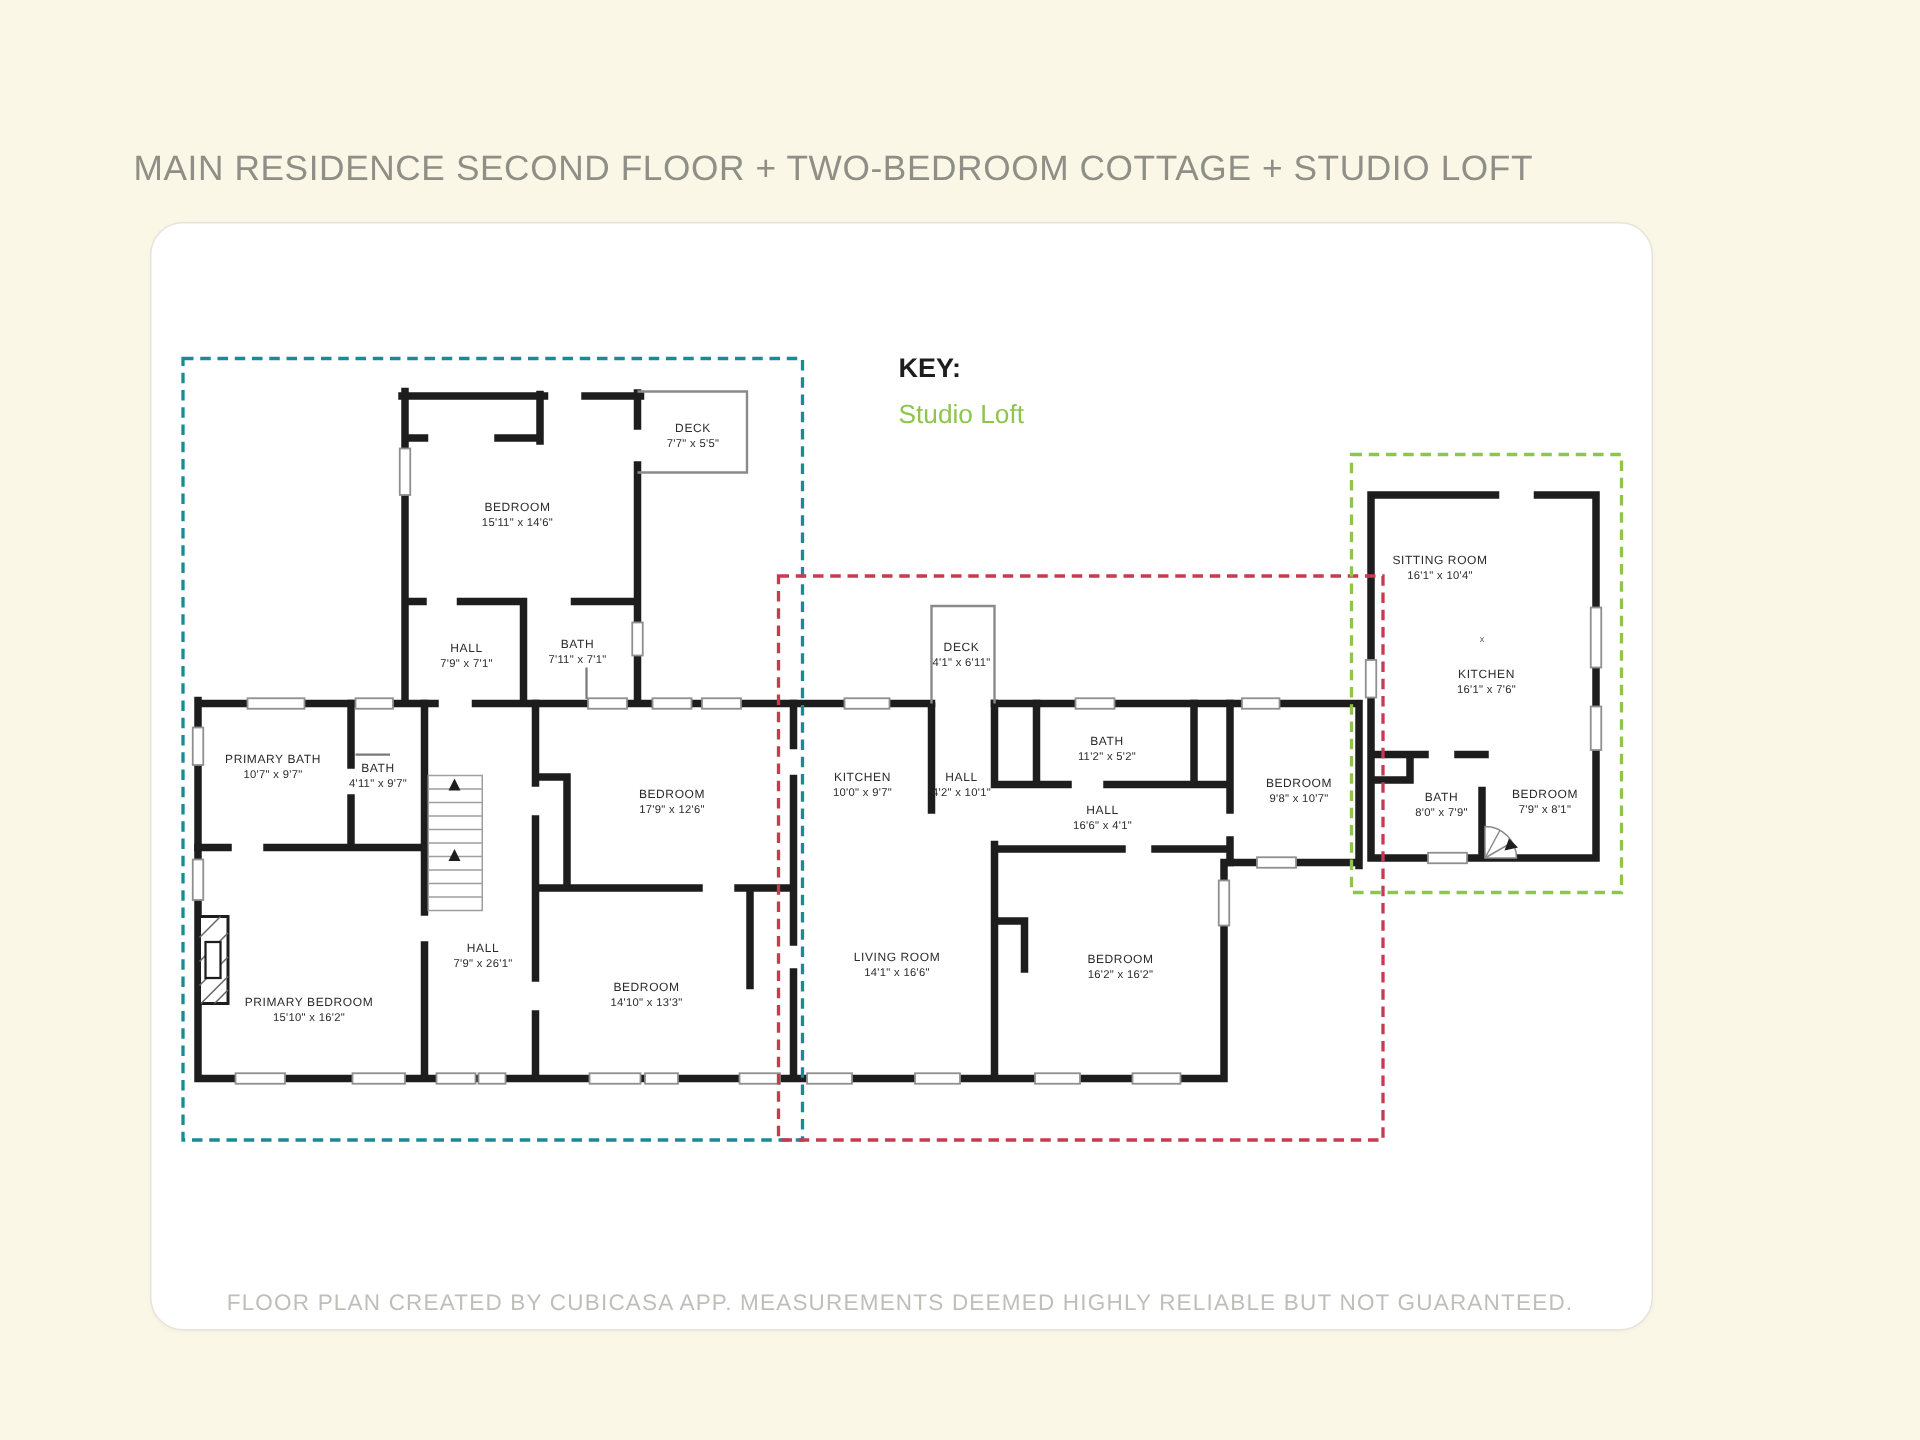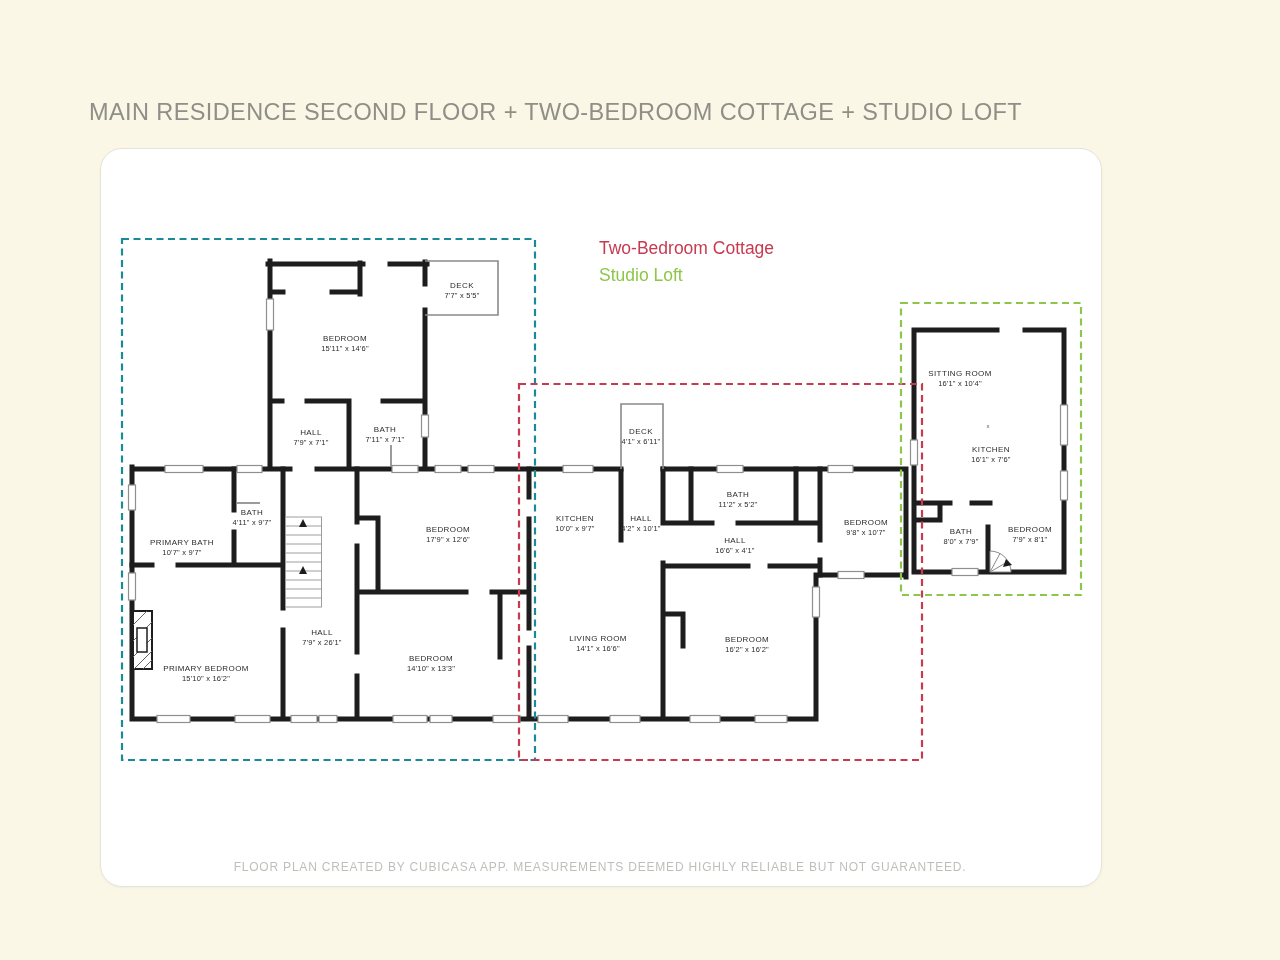--- a/index.html
+++ b/index.html
@@ -24,21 +24,21 @@
   .key-item{font-size:17.5px;font-weight:500;line-height:26.5px;white-space:nowrap;}
   .room-labels{position:absolute;left:0;top:0;width:1280px;height:852px;pointer-events:none;}
   .room-label{
     position:absolute;transform:translate(-50%,-50%);
     text-align:center;color:#2b2b2b;white-space:nowrap;line-height:1.3;
   }
   .room-label .rn{font-size:8px;letter-spacing:0.4px;}
   .room-label .rd{font-size:7.5px;letter-spacing:0.2px;}
   .plan-footer{
     position:absolute;left:100px;top:860px;width:1000px;text-align:center;
-    font-size:12px;letter-spacing:0.8px;color:#bfbfba;white-space:nowrap;
+    font-size:15px;letter-spacing:0.8px;color:#bfbfba;white-space:nowrap;
   }
 </style>
 </head>
 <body>
 
 <h1 class="page-title">MAIN RESIDENCE SECOND FLOOR + TWO-BEDROOM COTTAGE + STUDIO LOFT</h1>
 
 <div class="plan-card"></div>
 
 <svg class="plan-svg" width="1280" height="960" viewBox="0 0 1280 960">
@@ -150,21 +150,21 @@
       <div class="rd">15'11" x 14'6"</div>
     </div>
     <div class="room-label" style="left: 311px; top: 438px;">
       <div class="rn">HALL</div>
       <div class="rd">7'9" x 7'1"</div>
     </div>
     <div class="room-label" style="left: 385px; top: 435px;">
       <div class="rn">BATH</div>
       <div class="rd">7'11" x 7'1"</div>
     </div>
-    <div class="room-label" style="left: 182px; top: 548px;">
+    <div class="room-label" style="left: 182px; top: 512px;">
       <div class="rn">PRIMARY BATH</div>
       <div class="rd">10'7" x 9'7"</div>
     </div>
     <div class="room-label" style="left: 252px; top: 518px;">
       <div class="rn">BATH</div>
       <div class="rd">4'11" x 9'7"</div>
     </div>
     <div class="room-label" style="left: 448px; top: 535px;">
       <div class="rn">BEDROOM</div>
       <div class="rd">17'9" x 12'6"</div>
@@ -225,17 +225,17 @@
       <div class="rn">BATH</div>
       <div class="rd">8'0" x 7'9"</div>
     </div>
     <div class="room-label" style="left: 1030px; top: 535px;">
       <div class="rn">BEDROOM</div>
       <div class="rd">7'9" x 8'1"</div>
     </div>
   </div>
 
 <div class="key-block">
-  <div class="key-item" style="color: rgb(200, 58, 80);">Two-Bedroom Cottage</div>
+  <div class="key-heading">KEY:</div>
   <div class="key-item" style="color: rgb(141, 198, 74);">Studio Loft</div>
 </div>
 
 <div class="plan-footer">FLOOR PLAN CREATED BY CUBICASA APP. MEASUREMENTS DEEMED HIGHLY RELIABLE BUT NOT GUARANTEED.</div>
 
 </body></html>

